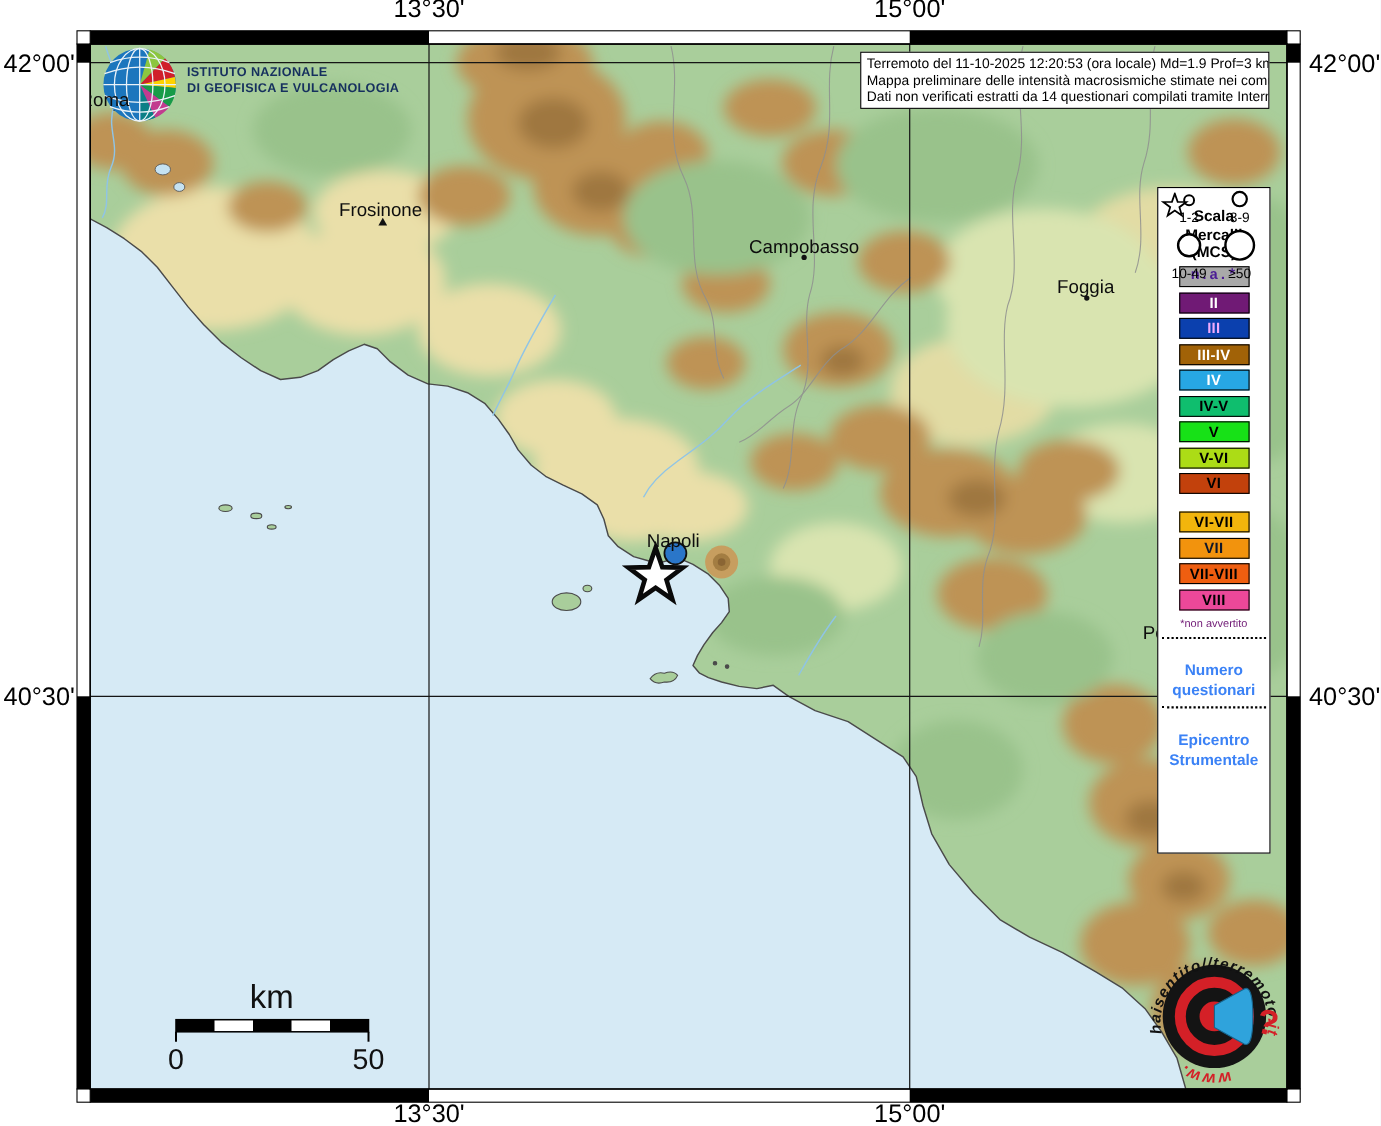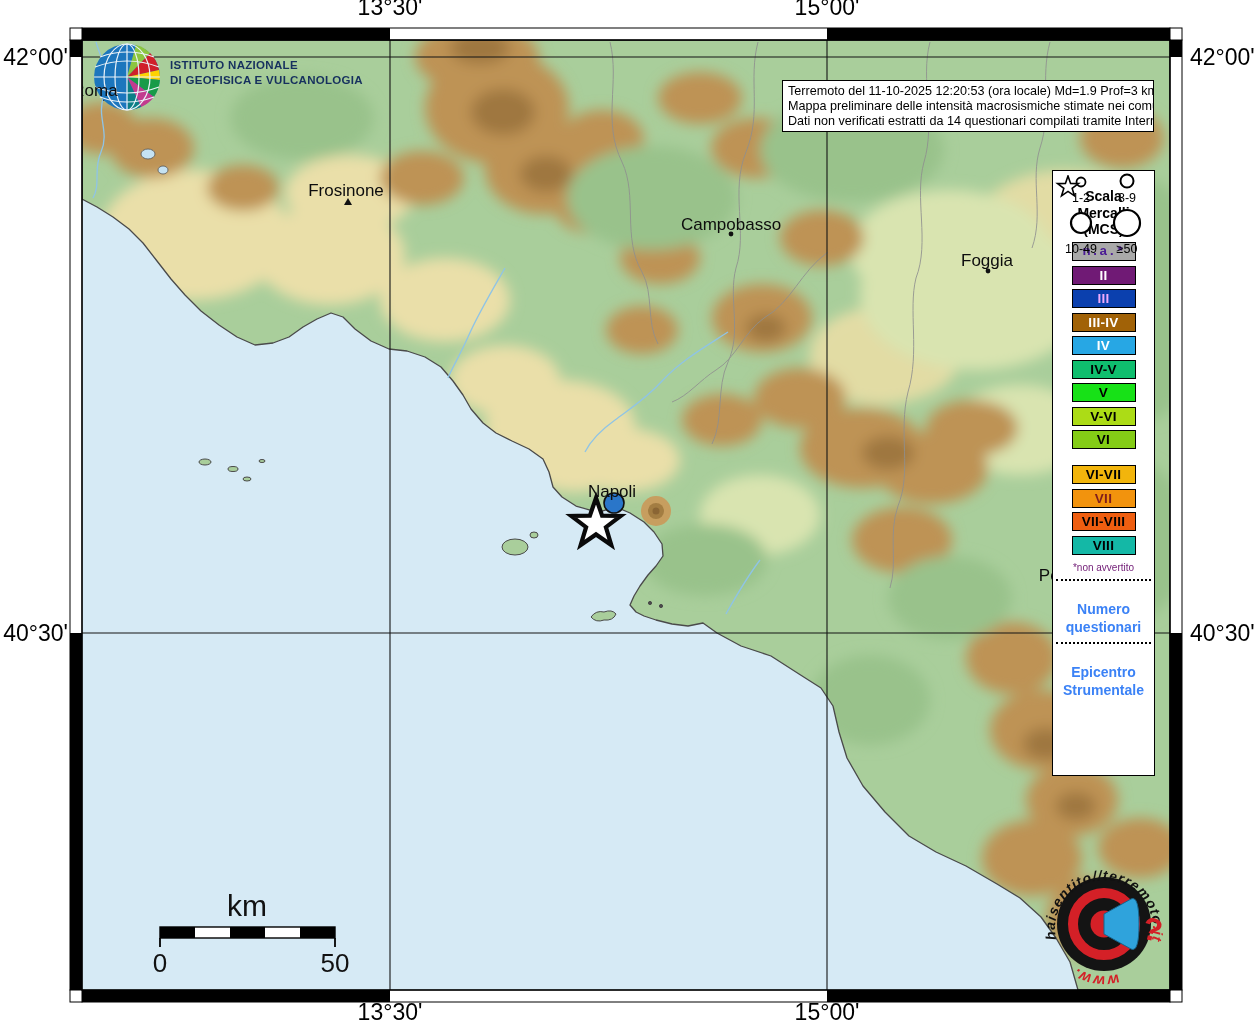--- a/index.html
+++ b/index.html
@@ -4,21 +4,21 @@
 <style>
   html,body{margin:0;padding:0;background:#fff;}
   .stage{position:relative;width:1255px;height:1024px;background:#ffffff;
          font-family:"Liberation Sans",sans-serif;overflow:hidden;}
   .stage svg{position:absolute;left:0;top:0;}
   .axis-label{position:absolute;font-size:23px;color:#000;white-space:nowrap;}
   .ax-c{transform:translateX(-50%);}
   .ax-r{width:68px;text-align:right;}
   .infobox{position:absolute;left:782px;top:47px;width:372px;background:#fff;
            border:1px solid #000;padding:3px 5px;font-size:12.6px;line-height:14.8px;
-           color:#000;white-space:nowrap;overflow:hidden;box-sizing:border-box;margin-top:33px;}
+           color:#000;white-space:nowrap;overflow:hidden;box-sizing:border-box;}
   .legend{position:absolute;left:1052px;top:170px;width:103px;height:606px;background:#fff;
           border:1px solid #000;box-sizing:border-box;display:flex;flex-direction:column;
           align-items:center;padding-top:17px;overflow:hidden;}
   .legend-title{font-weight:bold;font-size:14px;line-height:16.5px;text-align:center;color:#000;}
   .chip{width:64px;height:19px;border:1px solid #000;margin-top:4.5px;display:flex;
         align-items:center;justify-content:center;box-sizing:border-box;}
   .chip span{font-weight:bold;font-size:13.5px;letter-spacing:.3px;}
   .footnote{font-size:10px;margin-top:7px;color:#701a75;}
   .dotsep{width:94%;border-top:2px dotted #000;margin:6px 0 2px;}
   .subtitle{font-weight:bold;font-size:14px;line-height:18px;text-align:center;color:#3b82f6;margin-top:17px;}
@@ -304,33 +304,33 @@
         </div>
         <div class="chip" style="background: rgb(15, 190, 110);">
           <span style="color: rgb(0, 0, 0);">IV-V</span>
         </div>
         <div class="chip" style="background: rgb(23, 225, 23);">
           <span style="color: rgb(0, 0, 0);">V</span>
         </div>
         <div class="chip" style="background: rgb(172, 220, 22);">
           <span style="color: rgb(0, 0, 0);">V-VI</span>
         </div>
-        <div class="chip" style="background: #84cc16;">
+        <div class="chip" style="background: #c2410c;">
           <span style="color: rgb(0, 0, 0);">VI</span>
         </div>
         <div class="chip" style="background: rgb(242, 181, 12); margin-top: 16px;">
           <span style="color: rgb(0, 0, 0);">VI-VII</span>
         </div>
         <div class="chip" style="background: rgb(242, 147, 13);">
-          <span style="color: #7f1d1d;">VII</span>
+          <span style="color: #0f172a;">VII</span>
         </div>
         <div class="chip" style="background: rgb(239, 94, 16);">
           <span style="color: rgb(0, 0, 0);">VII-VIII</span>
         </div>
-        <div class="chip" style="background: #14b8a6;">
+        <div class="chip" style="background: #ec4899;">
           <span style="color: rgb(0, 0, 0);">VIII</span>
         </div>
       </div>
     <div class="footnote">*non avvertito</div>
     <div class="dotsep"></div>
     <div class="subtitle">
       <div>Numero</div>
       <div>questionari</div>
     </div>
     <svg width="100" height="104">

